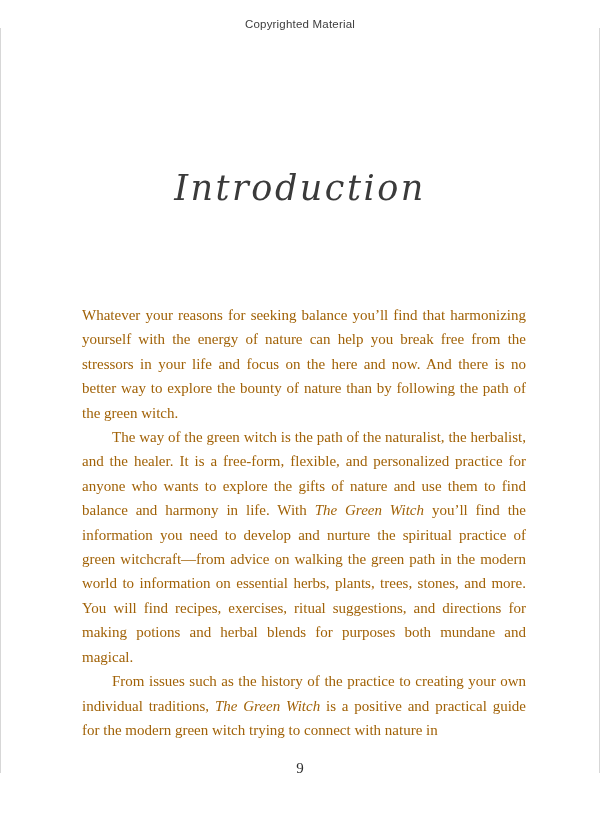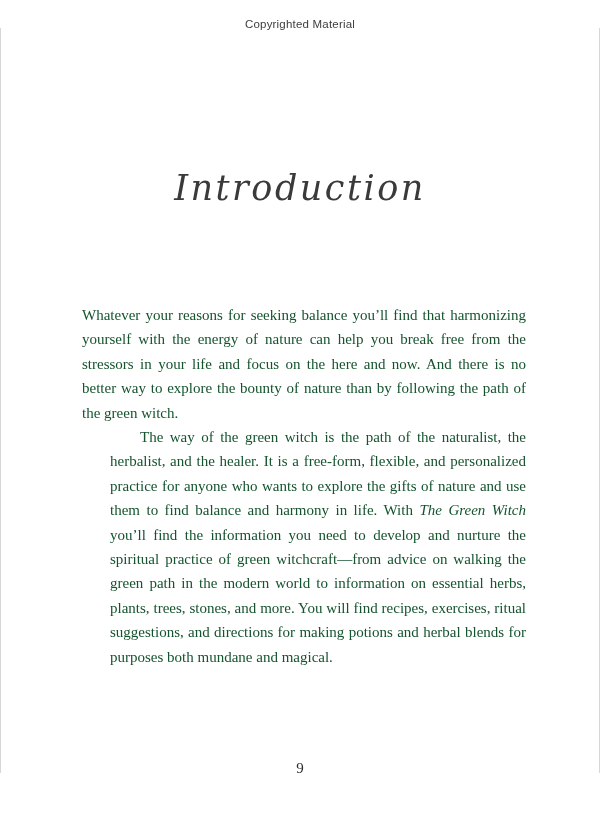--- a/index.html
+++ b/index.html
@@ -54,28 +54,27 @@
   }
 
   .body-text {
     position: absolute;
     top: 303px;
     left: 82px;
     width: 444px;
     font-size: 15px;
     line-height: 24.4px;
     text-align: justify;
-    color: #14532d;
+    color: #a16207;
   }
   .body-text p.para {
     margin: 0;
   }
   .body-text p.para.indent {
     text-indent: 30px;
-    margin-left: 28px;
   }
   .body-text em {
     font-style: italic;
   }
 
   .page-number {
     position: absolute;
     top: 760px;
     left: 0;
     width: 100%;
@@ -92,19 +91,20 @@
   <div class="page-edge left"></div>
   <div class="page-edge right"></div>
 
   <div class="copyright-notice copyright-top">Copyrighted Material</div>
 
   <div class="chapter-heading">Introduction</div>
 
   <div class="body-text">
       <p class="para"><span>Whatever your reasons for seeking balance you’ll find that harmonizing yourself with the energy of nature can help you break free from the stressors in your life and focus on the here and now. And there is no better way to explore the bounty of nature than by following the path of the green witch.</span></p>
       <p class="para indent"><span>The way of the green witch is the path of the naturalist, the herbalist, and the healer. It is a free-form, flexible, and personalized practice for anyone who wants to explore the gifts of nature and use them to find balance and harmony in life. With </span><em>The Green Witch</em><span> you’ll find the information you need to develop and nurture the spiritual practice of green witchcraft—from advice on walking the green path in the modern world to information on essential herbs, plants, trees, stones, and more. You will find recipes, exercises, ritual suggestions, and directions for making potions and herbal blends for purposes both mundane and magical.</span></p>
+      <p class="para indent"><span>From issues such as the history of the practice to creating your own individual traditions, </span><em>The Green Witch</em><span> is a positive and practical guide for the modern green witch trying to connect with nature in</span></p>
     </div>
 
   <div class="page-number">9</div>
 
   <div class="copyright-notice copyright-bottom">Copyrighted Material</div>
 
 </div>
 
 </body></html>

